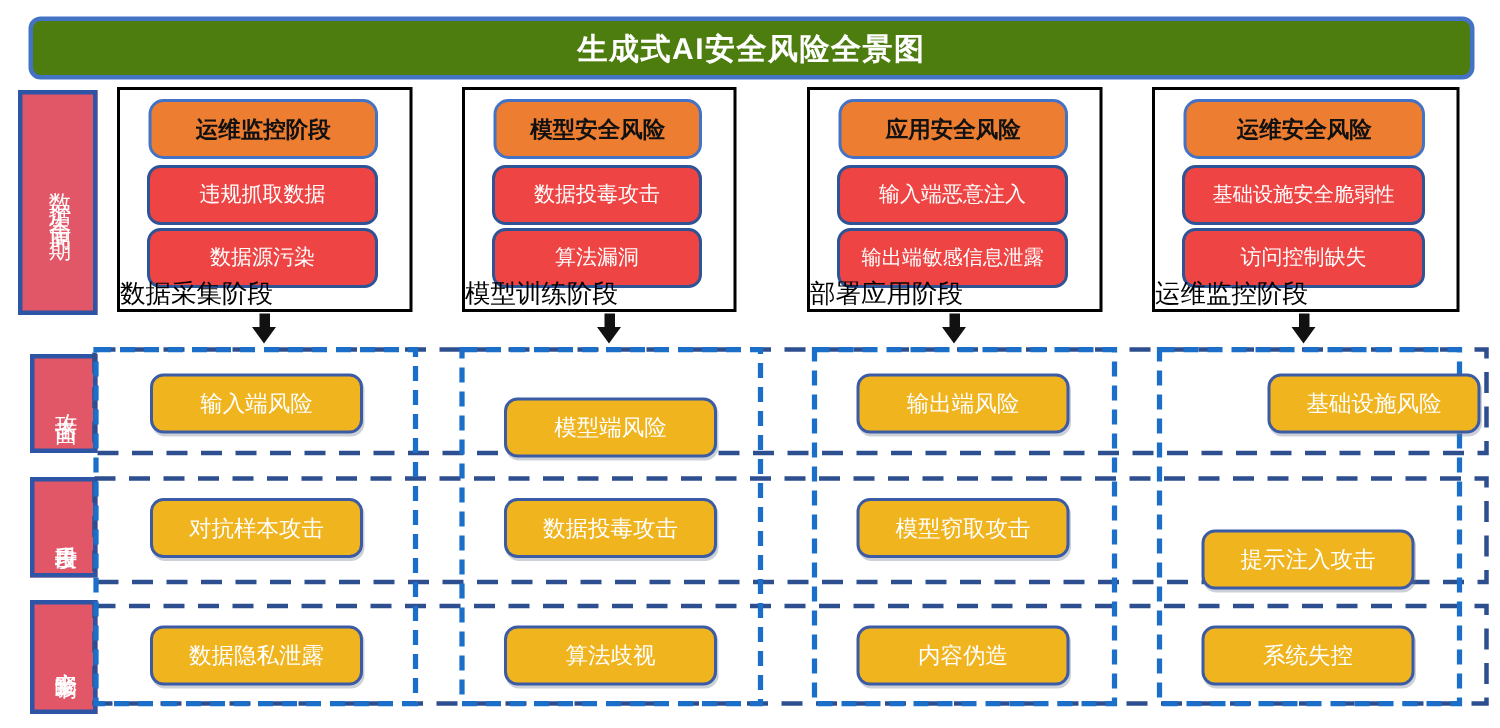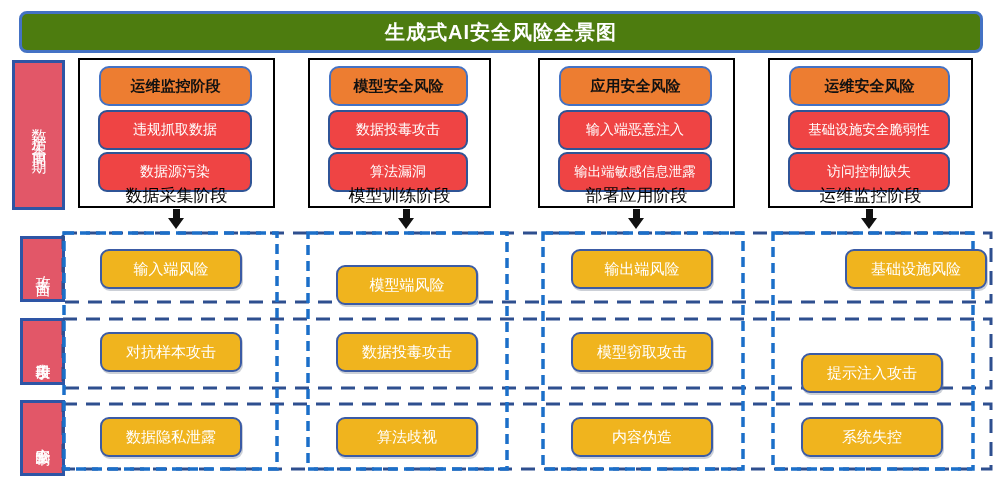--- a/index.html
+++ b/index.html
@@ -35,21 +35,21 @@
   .bbtn{
     position:absolute;left:18px;right:21px;height:36px;
     background:#ef4444;border:2px solid #2F5496;border-radius:9px;
     color:#fff;font-size:14px;
     display:flex;align-items:center;justify-content:center;white-space:nowrap;
   }
   .b1{top:50px;}
   .b2{top:92px;}
   .stage{
     position:absolute;left:0;right:0;bottom:0px;height:22px;
-    color:#000;font-size:17px;text-align:center;
+    color:#000;font-size:17px;
   }
   
   .arrow{position:absolute;width:16px;display:flex;flex-direction:column;align-items:center;}
   .arrow .shaft{width:7px;height:9px;background:#111;}
   .arrow .head{width:0;height:0;border-left:8px solid transparent;border-right:8px solid transparent;border-top:11px solid #111;}
   
   .grid{position:absolute;left:0;top:0;pointer-events:none;}
   
   .ybtn{
     position:absolute;width:142px;height:40px;box-sizing:border-box;

